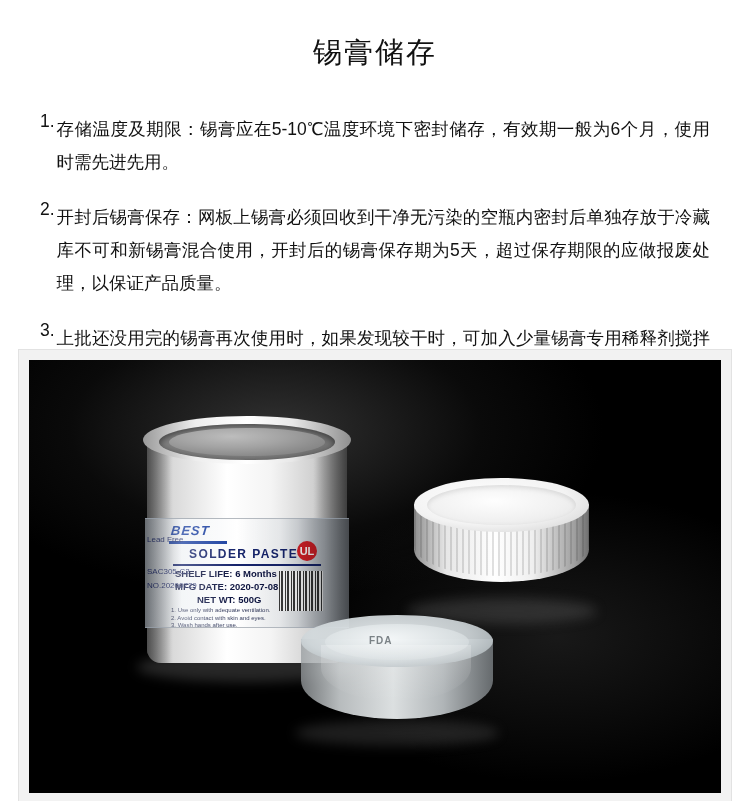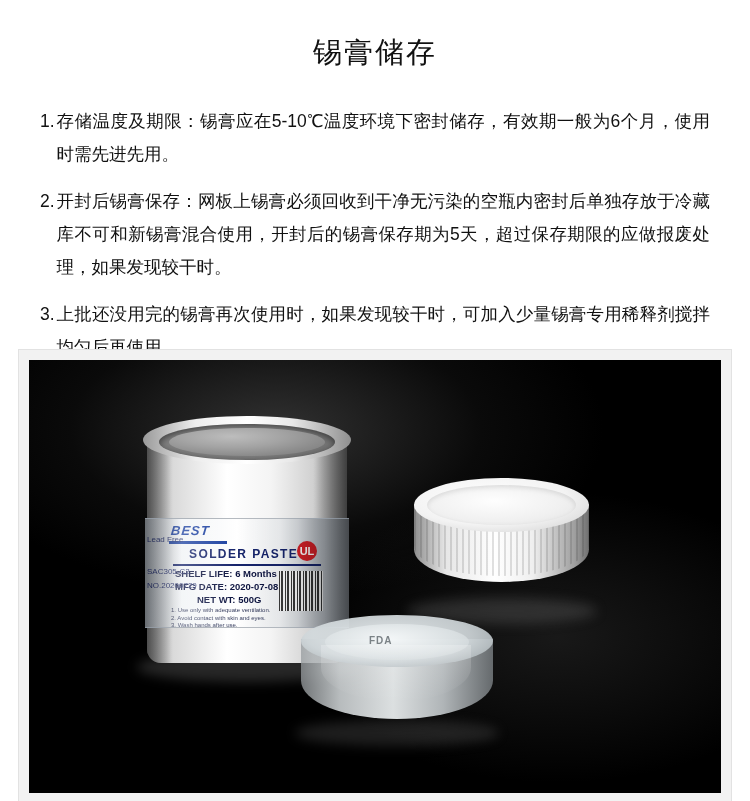--- a/index.html
+++ b/index.html
@@ -45,20 +45,21 @@
     padding-right: 2px;
     white-space: nowrap;
   }
   .text {
     flex: 1 1 auto;
     font-size: 17.5px;
     line-height: 33px;
     color: #111111;
     text-align: justify;
     text-justify: inter-ideograph;
+    margin-top: 8px;
   }
   .photo-frame {
     position: absolute;
     left: 18px;
     top: 330px;
     width: 714px;
     height: 455px;
     background: #f2f2f2;
     border: 1px solid #e2e2e2;
     box-sizing: border-box;
@@ -393,21 +394,21 @@
 
   <div class="list">
 
     <div class="item">
       <div class="num">1.</div>
       <div class="text">存储温度及期限：锡膏应在5-10℃温度环境下密封储存，有效期一般为6个月，使用时需先进先用。</div>
     </div>
 
     <div class="item">
       <div class="num">2.</div>
-      <div class="text">开封后锡膏保存：网板上锡膏必须回收到干净无污染的空瓶内密封后单独存放于冷藏库不可和新锡膏混合使用，开封后的锡膏保存期为5天，超过保存期限的应做报废处理，如果发现较干时。</div>
+      <div class="text">开封后锡膏保存：网板上锡膏必须回收到干净无污染的空瓶内密封后单独存放于冷藏库不可和新锡膏混合使用，开封后的锡膏保存期为5天，超过保存期限的应做报废处理，以保证产品质量。</div>
     </div>
 
     <div class="item">
       <div class="num">3.</div>
       <div class="text">上批还没用完的锡膏再次使用时，如果发现较干时，可加入少量锡膏专用稀释剂搅拌均匀后再使用。</div>
     </div>
 
   </div>
 
   <div class="photo-frame">

